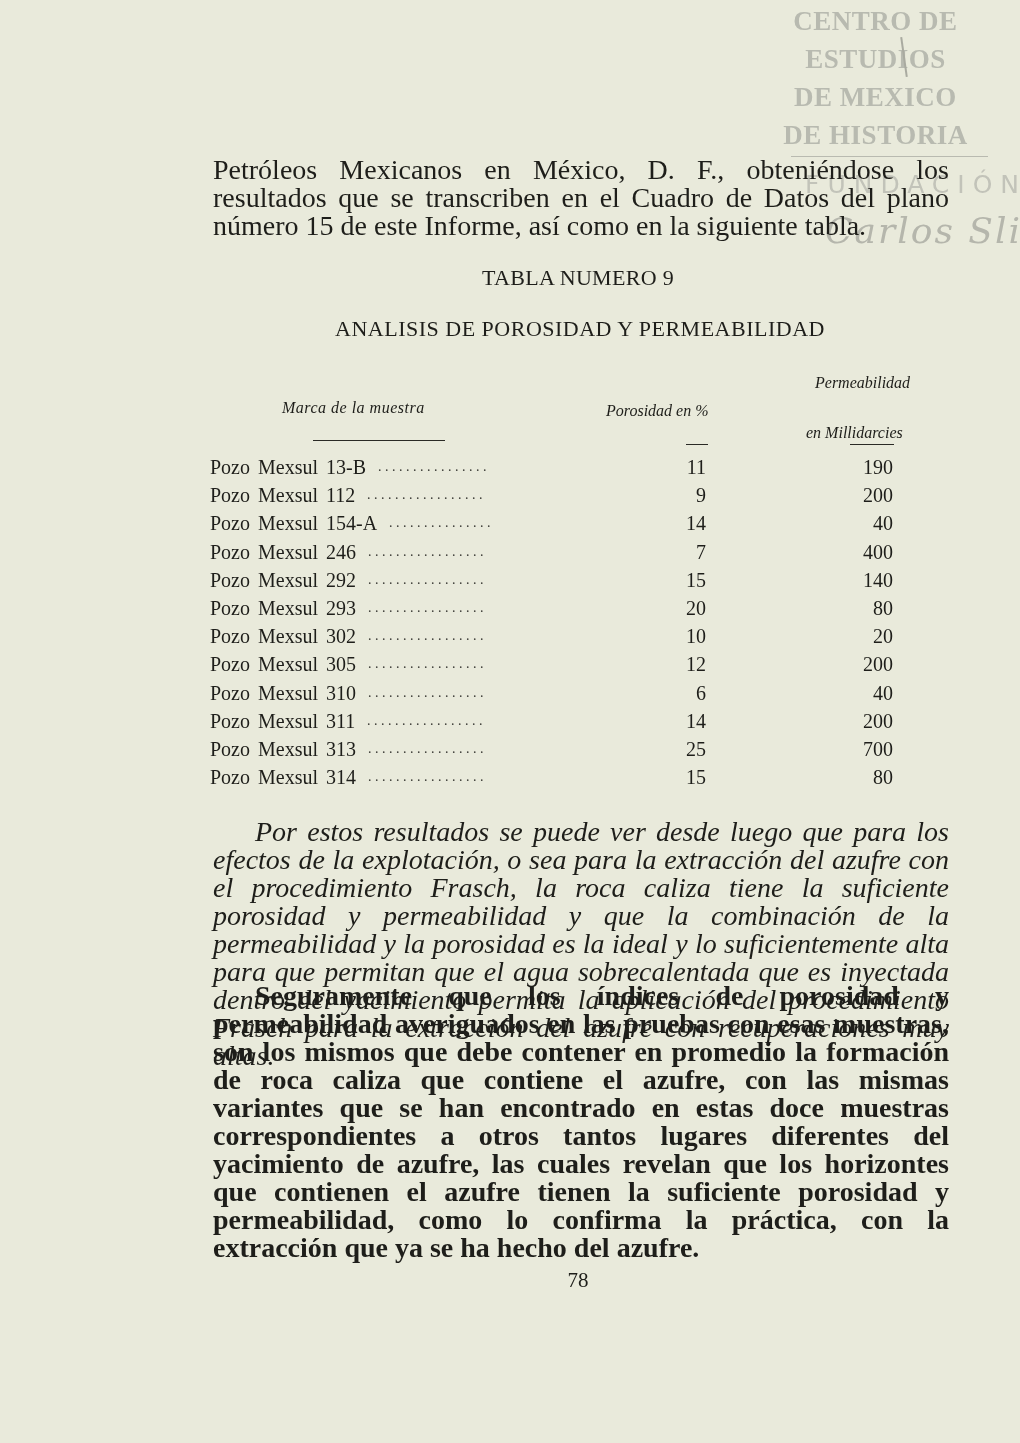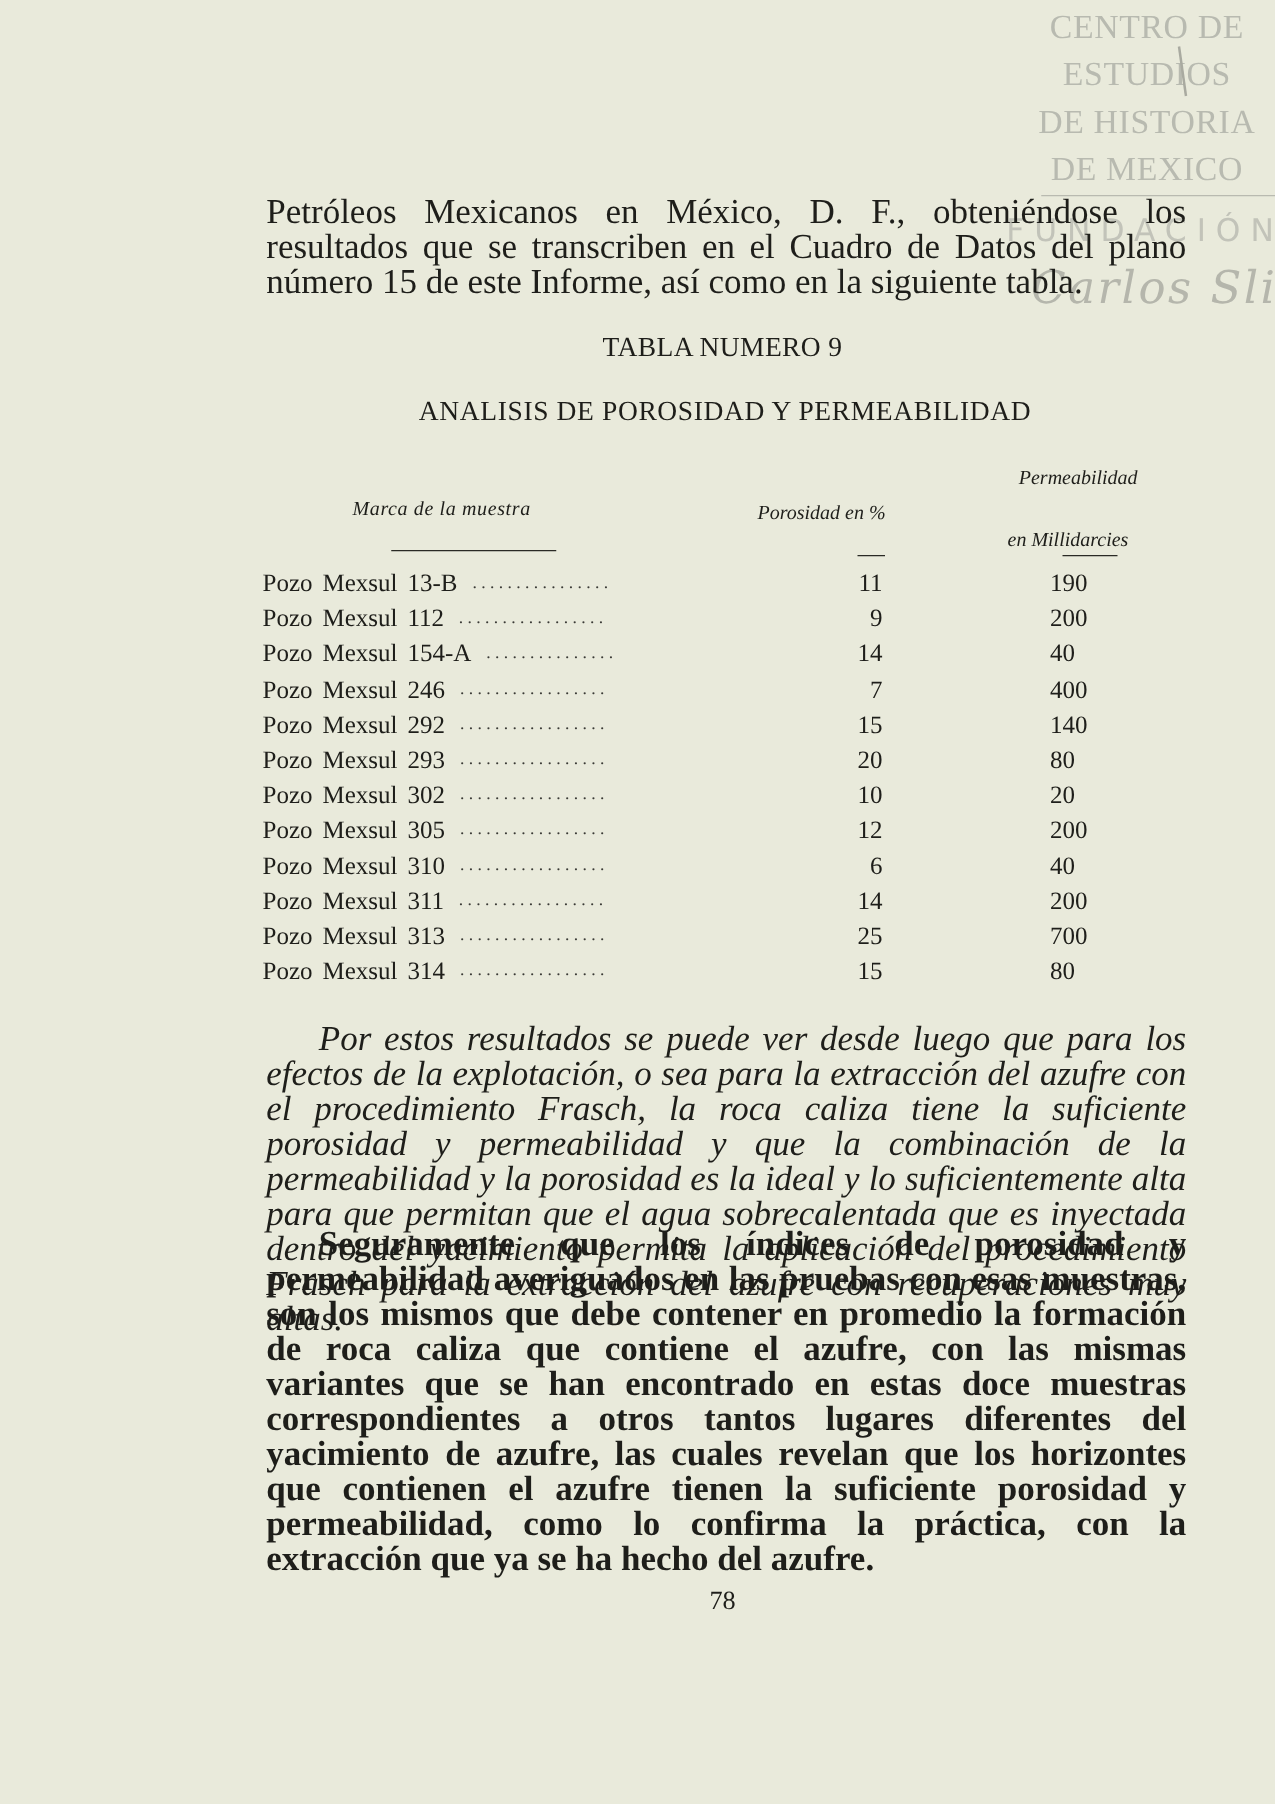--- a/index.html
+++ b/index.html
@@ -3,22 +3,22 @@
 <meta charset="utf-8">
 <style>
   html, body { margin: 0; padding: 0; }
   body {
     width: 1020px; height: 1443px; position: relative; overflow: hidden;
     background: #e9eadb;
     font-family: "Liberation Serif", "DejaVu Serif", serif;
     color: #1e1e1a;
   }
   .watermark {
-    position: absolute; left: 815px; top: 2px; width: 205px;
-    color: #b8bab0; text-align: center;
+    position: absolute; left: 773px; top: 2px; width: 205px;
+    color: #b8bab0; text-align: center; font-weight: bold;
   }
   .wm-line { font-size: 27px; line-height: 38px; letter-spacing: 0.5px; }
   .wm-rule { position: absolute; left: 18px; right: -10px; top: 154px; height: 1px; background: #b9bab0; }
   .wm-fundacion {
     position: absolute; left: 130px; top: 170px; font-family: "DejaVu Sans", sans-serif;
     font-size: 25px; letter-spacing: 8px; color: #c2c3b9; white-space: nowrap;
   }
   .wm-signature {
     position: absolute; left: 10px; top: 210px; font-family: "DejaVu Serif", serif;
     font-style: italic; font-size: 36px; color: #b5b6ac; white-space: nowrap; letter-spacing: 2px;
@@ -50,32 +50,32 @@
   .rule { position: absolute; height: 1px; background: #2a2a25; }
   .r1 { left: 313px; width: 132px; top: 440px; }
   .r2 { left: 686px; width: 22px; top: 444px; }
   .r3 { left: 850px; width: 44px; top: 444px; }
 
   .rows { position: absolute; left: 210px; top: 456px; width: 760px; }
   .row { position: relative; height: 28.2px; font-size: 20px; }
   .row .name { position: absolute; left: 0; top: 0; white-space: nowrap; word-spacing: 3px; }
   .row .dots { position: absolute; left: 0; top: 0; white-space: nowrap; color: #3a3a35; }
   .row .poro { position: absolute; left: 460px; width: 36px; text-align: right; top: 0; }
-  .row .perm { position: absolute; left: 630px; width: 53px; top: 0; }
+  .row .perm { position: absolute; left: 630px; width: 53px; text-align: right; top: 0; }
 
   .page-number { position: absolute; left: 0; width: 1156px; text-align: center; top: 1268px; font-size: 21px; }
 </style>
 </head>
 <body>
 
 <div class="watermark">
   <div class="wm-line">CENTRO DE</div>
   <div class="wm-line">ESTUDIOS</div>
+  <div class="wm-line">DE MEXICO</div>
   <div class="wm-line">DE HISTORIA</div>
-  <div class="wm-line">DE MEXICO</div>
   <div class="wm-stroke"></div>
   <div class="wm-rule"></div>
 </div>
 <div style="position:absolute;left:815px;top:0;width:205px;height:260px;">
   <div class="wm-fundacion" style="left:-10px;">FUNDACIÓN</div>
   <div class="wm-signature">Carlos Slim</div>
 </div>
 
 <p class="para p1" style="margin:0;">Petróleos Mexicanos en México, D. F., obteniéndose los resultados que se transcriben en el Cuadro de Datos del plano número 15 de este Informe, así como en la siguiente tabla.</p>
 

